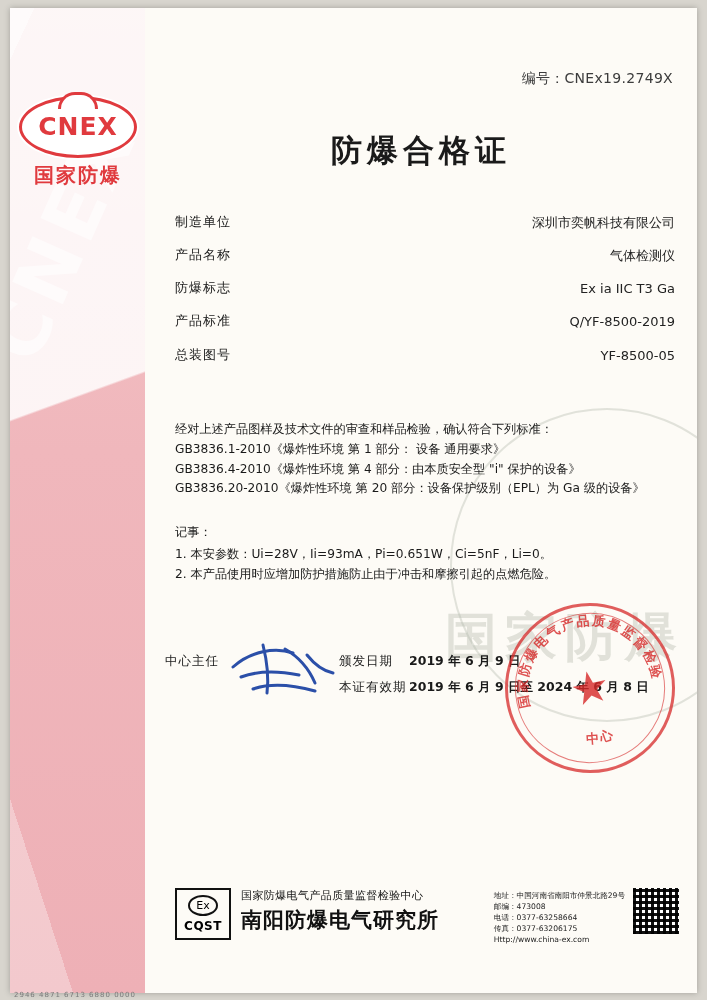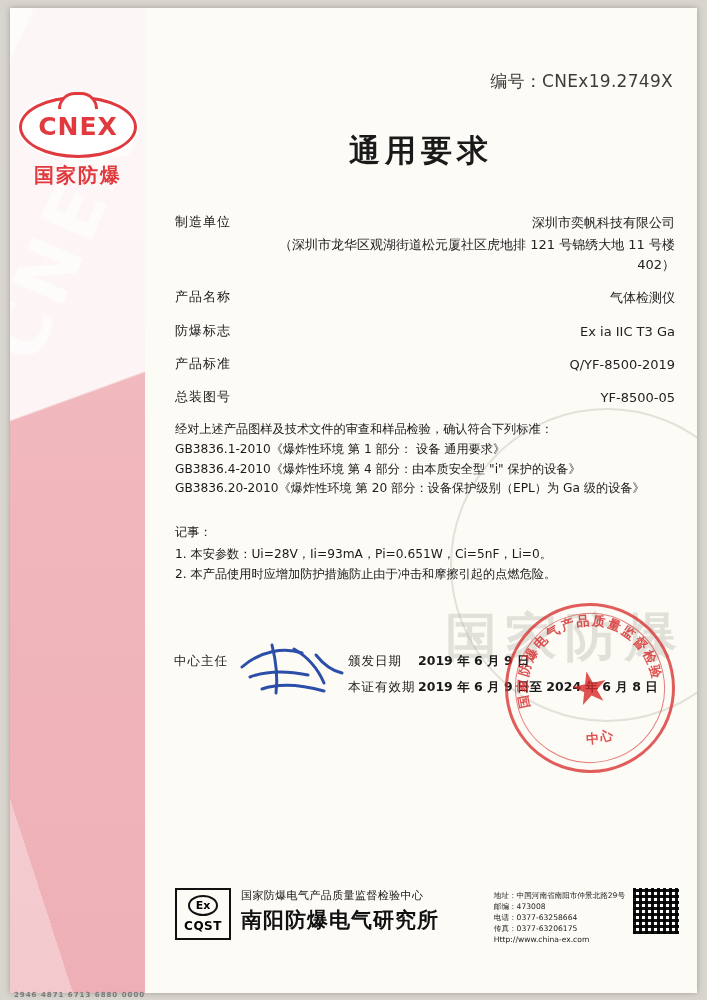--- a/index.html
+++ b/index.html
@@ -65,21 +65,21 @@
     position:absolute;left:0;top:13px;width:112px;
     font-size:25px;font-weight:bold;color:#e03a3e;letter-spacing:1px;
   }
   .logo-sub{
     margin-top:4px;font-size:20px;font-weight:bold;color:#e03a3e;letter-spacing:2px;
   }
   
   .content{position:absolute;left:135px;top:0;right:0;bottom:0;}
   .serial{
     position:absolute;right:24px;top:62px;
-    font-size:17px;color:#3c3c3c;letter-spacing:.3px;text-align:right;
+    font-size:14px;color:#3c3c3c;letter-spacing:.3px;text-align:right;
   }
   .title{
     position:absolute;left:0;right:0;top:122px;text-align:center;
     font-size:31px;font-weight:bold;color:#1a1a1a;letter-spacing:5px;
   }
   
   .wm-circle{
     position:absolute;left:305px;top:400px;width:310px;height:310px;
     border-radius:50%;border:2px solid rgba(190,195,185,.45);
     z-index:1;
@@ -101,21 +101,21 @@
   .para{
     position:absolute;left:30px;width:540px;font-size:12.2px;color:#1a1a1a;
     line-height:1.62;z-index:3;
   }
   .p-standards{top:412px;}
   .p-standards .ln{white-space:nowrap;}
   .p-notes{top:515px;}
   .p-notes .ln{white-space:nowrap;}
   .p-notes .hd{margin-bottom:2px;}
   
-  .sig{position:absolute;left:29px;top:645px;width:520px;z-index:3;font-size:12.5px;color:#1a1a1a;}
+  .sig{position:absolute;left:20px;top:645px;width:520px;z-index:3;font-size:12.5px;color:#1a1a1a;}
   .sig-row{display:flex;align-items:flex-start;}
   .sig-label{width:62px;flex:none;letter-spacing:1px;}
   .sig-name{
     width:112px;flex:none;position:relative;height:34px;
   }
   .sig-name svg{position:absolute;left:-4px;top:-16px;}
   .sig-right{flex:1;}
   .sig-line{display:flex;margin-bottom:9px;}
   .sig-line .k{width:70px;flex:none;letter-spacing:1px;}
   .sig-line .v{flex:1;font-weight:bold;}
@@ -145,21 +145,21 @@
   .footer{
     position:absolute;left:30px;right:18px;top:880px;z-index:3;
   }
   .f-top{display:flex;align-items:flex-start;}
   .ex-logo{
     width:52px;height:48px;border:2px solid #111;flex:none;margin-right:10px;
     display:flex;flex-direction:column;align-items:center;justify-content:center;
   }
   .ex-ell{
     width:26px;height:17px;border:2px solid #111;border-radius:50%;
-    font-size:11px;font-weight:bold;display:flex;align-items:center;justify-content:center;
+    font-size:11px;font-weight:normal;display:flex;align-items:center;justify-content:center;
     line-height:1;
   }
   .ex-cqst{font-size:12px;font-weight:bold;margin-top:3px;letter-spacing:.5px;}
   .f-inst{flex:none;}
   .f-inst .l1{font-size:11px;color:#111;letter-spacing:.4px;}
   .f-inst .l2{font-size:21px;font-weight:bold;color:#111;letter-spacing:1px;margin-top:3px;}
   .f-contact{
     margin-left:auto;font-size:7.6px;color:#222;line-height:1.45;text-align:left;
     padding-top:2px;
   }
@@ -167,21 +167,21 @@
     width:46px;height:46px;margin-left:8px;flex:none;
     background:
       repeating-linear-gradient(90deg,#111 0 3px,#fff 3px 6px),
       repeating-linear-gradient(0deg,#111 0 3px,#fff 3px 6px);
     background-blend-mode:multiply;
   }
   .f-note{
     margin-top:10px;font-size:7.6px;color:#333;display:flex;justify-content:space-between;
   }
   .bottom-code{
-    position:absolute;left:14px;bottom:1px;font-size:7px;color:#7a7a7a;letter-spacing:1px;font-weight:bold;
+    position:absolute;left:14px;bottom:1px;font-size:7px;color:#7a7a7a;letter-spacing:1px;
   }
 </style>
 </head>
 <body>
 
 <div class="page">
 
   <div class="band">
     <div class="band-inner"></div>
     <div class="band-diag"></div>
@@ -194,29 +194,28 @@
     </div>
     <div class="logo-sub">国家防爆</div>
   </div>
 
   <div class="content">
 
     <div class="wm-circle"></div>
     <div class="wm-text">国家防爆</div>
 
     <div class="serial">编号：CNEx19.2749X</div>
-    <div class="title">通用要求</div>
+    <div class="title">防爆合格证</div>
 
     <div class="fields">
 
       <div class="row">
         <div class="lbl">制造单位</div>
         <div class="val">
           <span>深圳市奕帆科技有限公司</span>
-          <span class="l2">（深圳市龙华区观湖街道松元厦社区虎地排 121 号锦绣大地 11 号楼 402）</span>
         </div>
       </div>
 
       <div class="row">
         <div class="lbl">产品名称</div>
         <div class="val">气体检测仪</div>
       </div>
 
 
       <div class="row">

